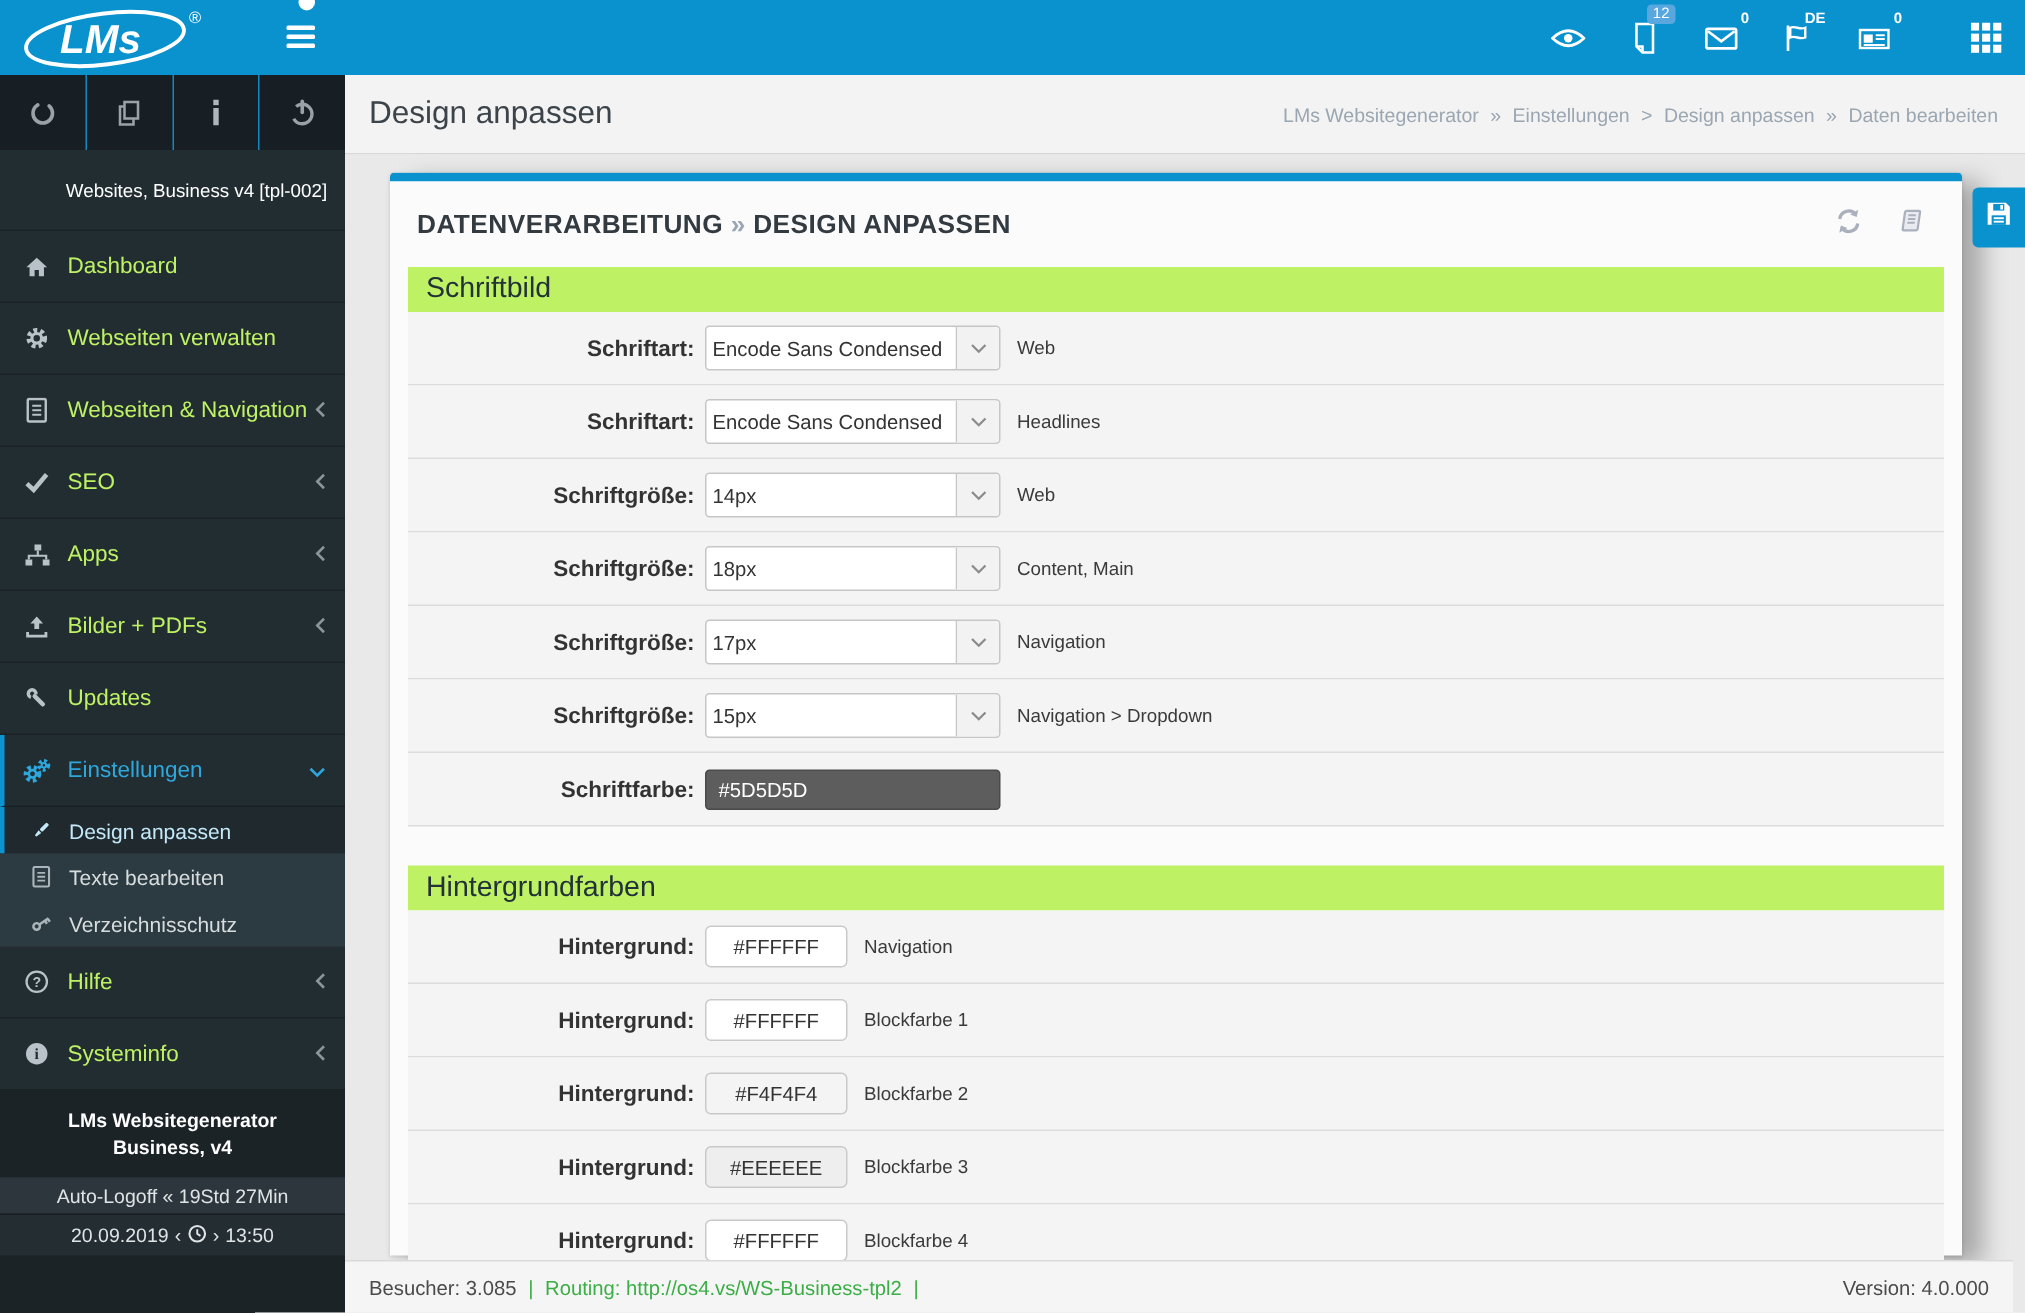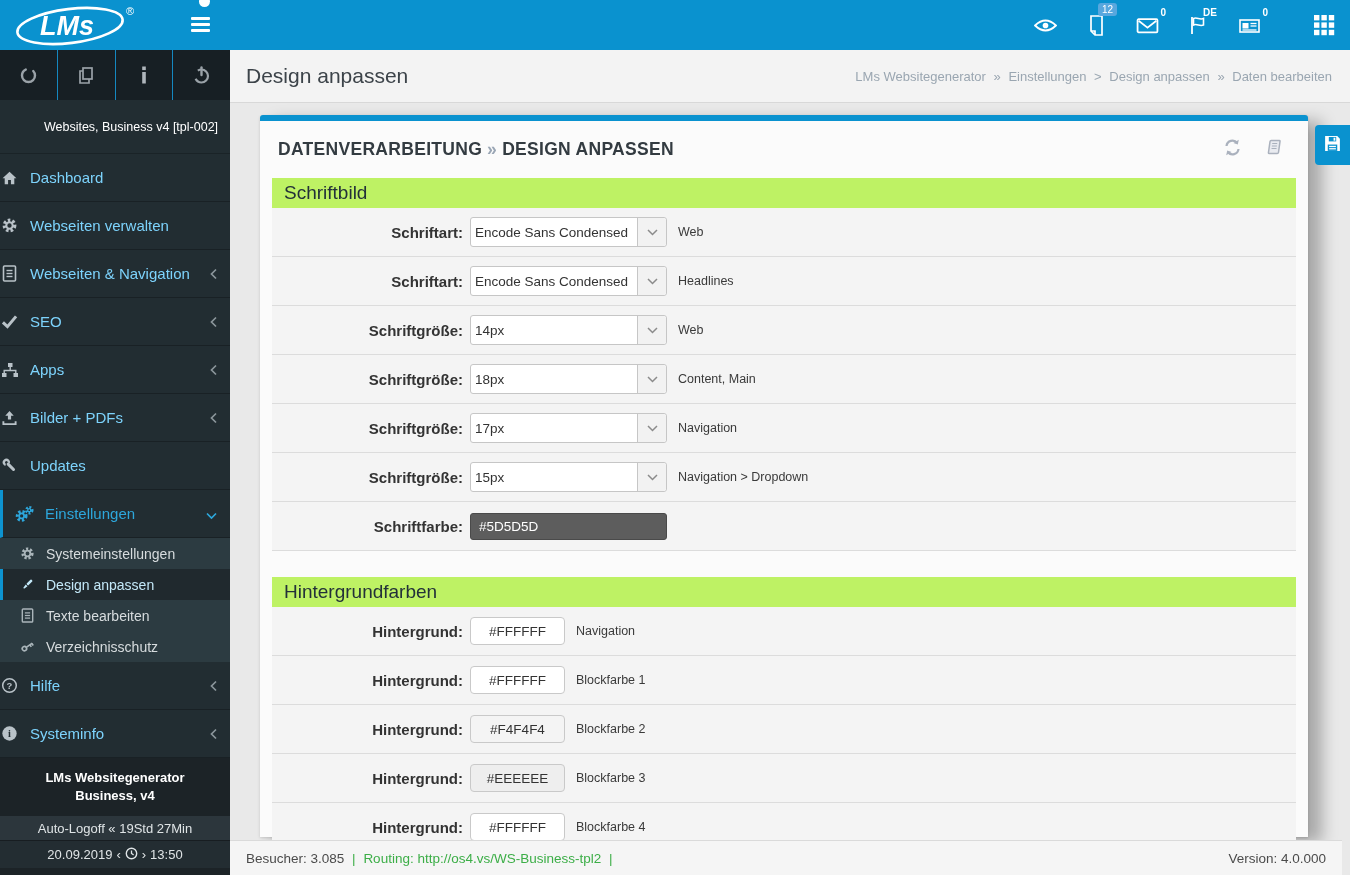--- a/index.html
+++ b/index.html
@@ -20,22 +20,22 @@
   .grid-sp { margin-left:24px; }
 
   
   .sidebar { position:absolute; top:50px; left:0; width:230px; height:825px; background:#222d32;
     display:flex; flex-direction:column; z-index:20; }
   .icon-strip { height:50px; background:#171f24; display:flex; }
   .icon-strip .cell { flex:1; display:flex; align-items:center; justify-content:center; cursor:pointer; }
   .icon-strip .cell + .cell { border-left:1px solid #1588c0; }
   .site-label { height:54px; display:flex; align-items:center; justify-content:center;
     color:#fff; font-size:12.5px; background:#222d32; border-bottom:1px solid #1a2327;padding-left:32px; }
-  .menu-item { height:48px; display:flex; align-items:center; gap:11px;
-    color:#7dd3fc; font-size:15px; border-bottom:1px solid #192125; position:relative; cursor:pointer; }
+  .menu-item { height:48px; display:flex; align-items:center; padding-left:15px; gap:11px;
+    color:#bef264; font-size:15px; border-bottom:1px solid #192125; position:relative; cursor:pointer; }
   .menu-item .mi { width:19px; display:flex; justify-content:center; }
   .menu-item .chev { position:absolute; right:13px; top:50%; transform:translateY(-50%); }
   .menu-item.active { border-left:3px solid #0d93d0; padding-left:12px; color:#2da7dc; }
   .sub-item { height:31px; display:flex; align-items:center; padding-left:19px; gap:10px;
     background:#2c3b41; color:#d7dcde; font-size:14px; cursor:pointer; }
   .sub-item .mi { width:17px; display:flex; justify-content:center; }
   .sub-item.active { background:#20292e; border-left:3px solid #0d93d0; padding-left:16px; color:#c3e8f8; }
   .sb-footer { height:58px; background:#1c2327; display:flex; flex-direction:column; align-items:center;
     justify-content:center; color:#fff; font-size:13px; font-weight:bold; line-height:18px; }
   .sb-logoff { height:25px; background:#2c363c; border-bottom:1px solid #171d21; display:flex; align-items:center;
@@ -276,29 +276,20 @@
           <circle cx="15" cy="5" r="3.2" fill="none" stroke="#2da7dc" stroke-width="2.6" stroke-dasharray="2 1.7"></circle>
           <circle cx="15" cy="5" r="1.6" fill="none" stroke="#2da7dc" stroke-width="1.4"></circle>
         </svg>
       </span>
     <span>Einstellungen</span>
     <span class="chev"><svg width="11" height="7" viewBox="0 0 11 7">
           <path d="M1 1 L5.5 5.5 L10 1" fill="none" stroke="#2da7dc" stroke-width="1.7"></path>
         </svg></span>
   </div>
 
-  <div class="sub-item">
-    <span class="mi">
-        <svg width="15" height="15" viewBox="0 0 18 18">
-          <circle cx="9" cy="9" r="5.5" fill="none" stroke="#aab5ba" stroke-width="3.6" stroke-dasharray="2.6 2.1"></circle>
-          <circle cx="9" cy="9" r="3.4" fill="none" stroke="#aab5ba" stroke-width="2.2"></circle>
-        </svg>
-      </span>
-    <span>Systemeinstellungen</span>
-  </div>
   <div class="sub-item active">
     <span class="mi">
         <svg width="15" height="15" viewBox="0 0 18 18">
           <g transform="rotate(45 9 9)">
             <rect x="7.5" y="1.5" width="3" height="8" rx="1" fill="#c3e8f8"></rect>
             <path d="M7.5 10.5 h3 l-0.6 4.4 a0.95 0.95 0 0 1 -1.8 0 Z" fill="#c3e8f8"></path>
           </g>
         </svg>
       </span>
     <span>Design anpassen</span>

